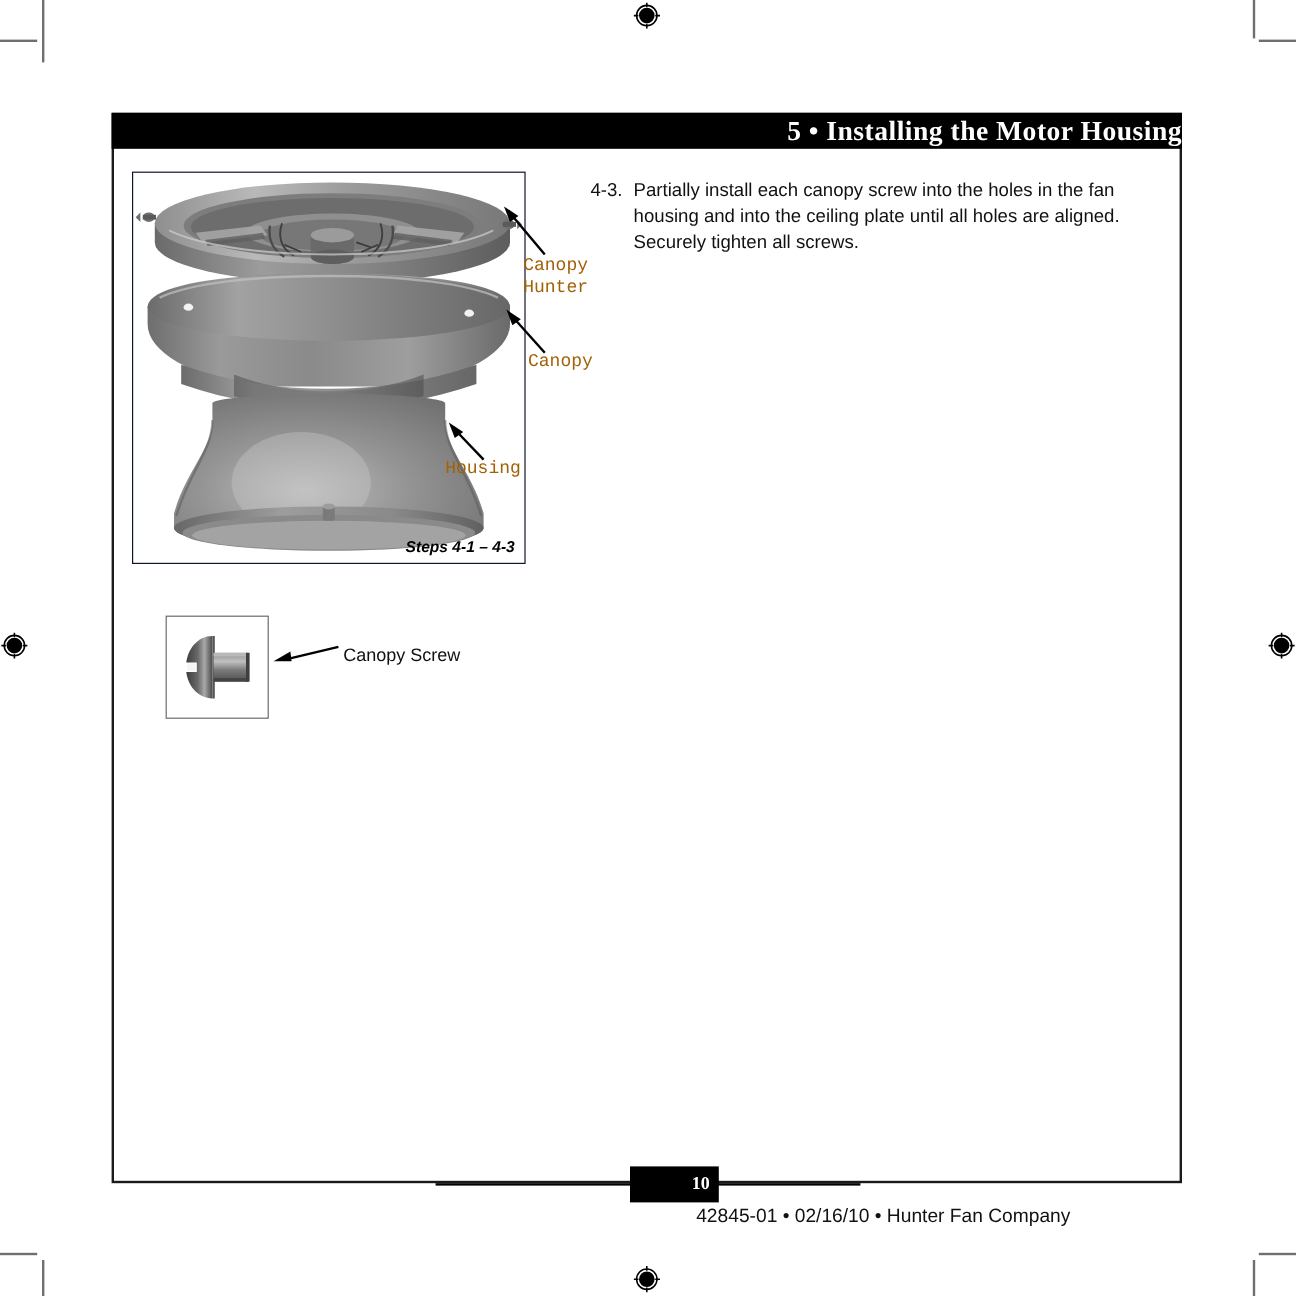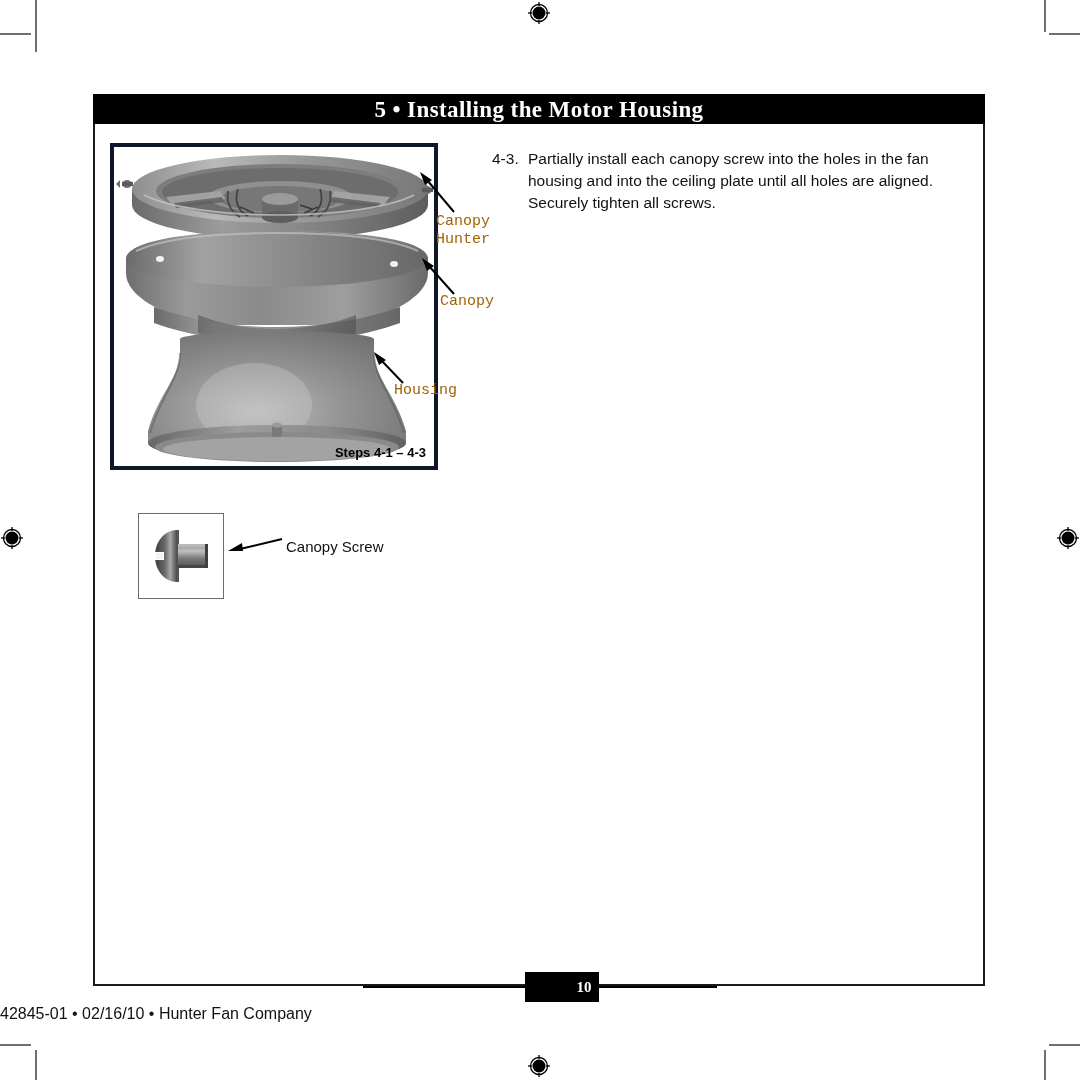--- a/index.html
+++ b/index.html
@@ -46,43 +46,44 @@
   .section-header {
     position: absolute;
     left: 93px;
     top: 94px;
     width: 892px;
     height: 30px;
     background: #000000;
     color: #ffffff;
     display: flex;
     align-items: center;
-    justify-content: center;
+    justify-content: flex-end;
     box-sizing: border-box;
   }
   .section-header .title {
     font-family: "Liberation Serif", serif;
     font-weight: bold;
     font-size: 23px;
     letter-spacing: 0.4px;
     line-height: 1;
     white-space: nowrap;
   }
 
   
   .illus-box {
     position: absolute;
     left: 110px;
     top: 143px;
     width: 328px;
     height: 327px;
-    border: 4px solid #0f172a;
+    border: 1px solid #0f172a;
     box-sizing: border-box;
     background: #ffffff;
     overflow: hidden;
+    font-style: italic;
   }
   .illus-box svg { display: block; }
 
   .steps-caption {
     position: absolute;
     right: 8px;
     bottom: 6px;
     font-family: "Liberation Sans", sans-serif;
     font-weight: bold;
     font-size: 13px;
@@ -186,21 +187,21 @@
     font-family: "Liberation Serif", serif;
     font-weight: bold;
     font-size: 15px;
     padding-left: 44px;
   }
   .footer-text {
     position: absolute;
     left: 0;
     top: 1005px;
     width: 892px;
-    text-align: left;
+    text-align: right;
     font-size: 16px;
     color: #111;
     white-space: nowrap;
   }
 </style>
 </head>
 <body>
 
 <div class="crop-v" style="left:35px; top:0; height:52px;"></div>
 <div class="crop-h" style="left:0; top:33px; width:31px;"></div>
@@ -421,21 +422,21 @@
   </svg>
 </div>
 <div class="callout" style="left:440px; top:293px;"><span>Canopy</span></div>
 
 <div class="callout-arrow" style="left:372px; top:352px;">
   <svg width="34" height="34" viewBox="0 0 34 34">
     <line x1="31" y1="31" x2="9" y2="8" stroke="#000" stroke-width="2"></line>
     <polygon points="2,0 14,8 7,13" fill="#000"></polygon>
   </svg>
 </div>
-<div class="callout" style="left:394px; top:382px;text-align:center;"><span>Housing</span></div>
+<div class="callout" style="left:371px; top:382px;text-align:center;"><span>Housing</span></div>
 
 <div class="instructions">
 
 
 
   <div class="instr-item">
     <span class="instr-num">4-3.</span>
     <span class="instr-text">Partially install each canopy screw into the holes in the fan housing and into the ceiling plate until all holes are aligned. Securely tighten all screws.</span>
   </div>
 

